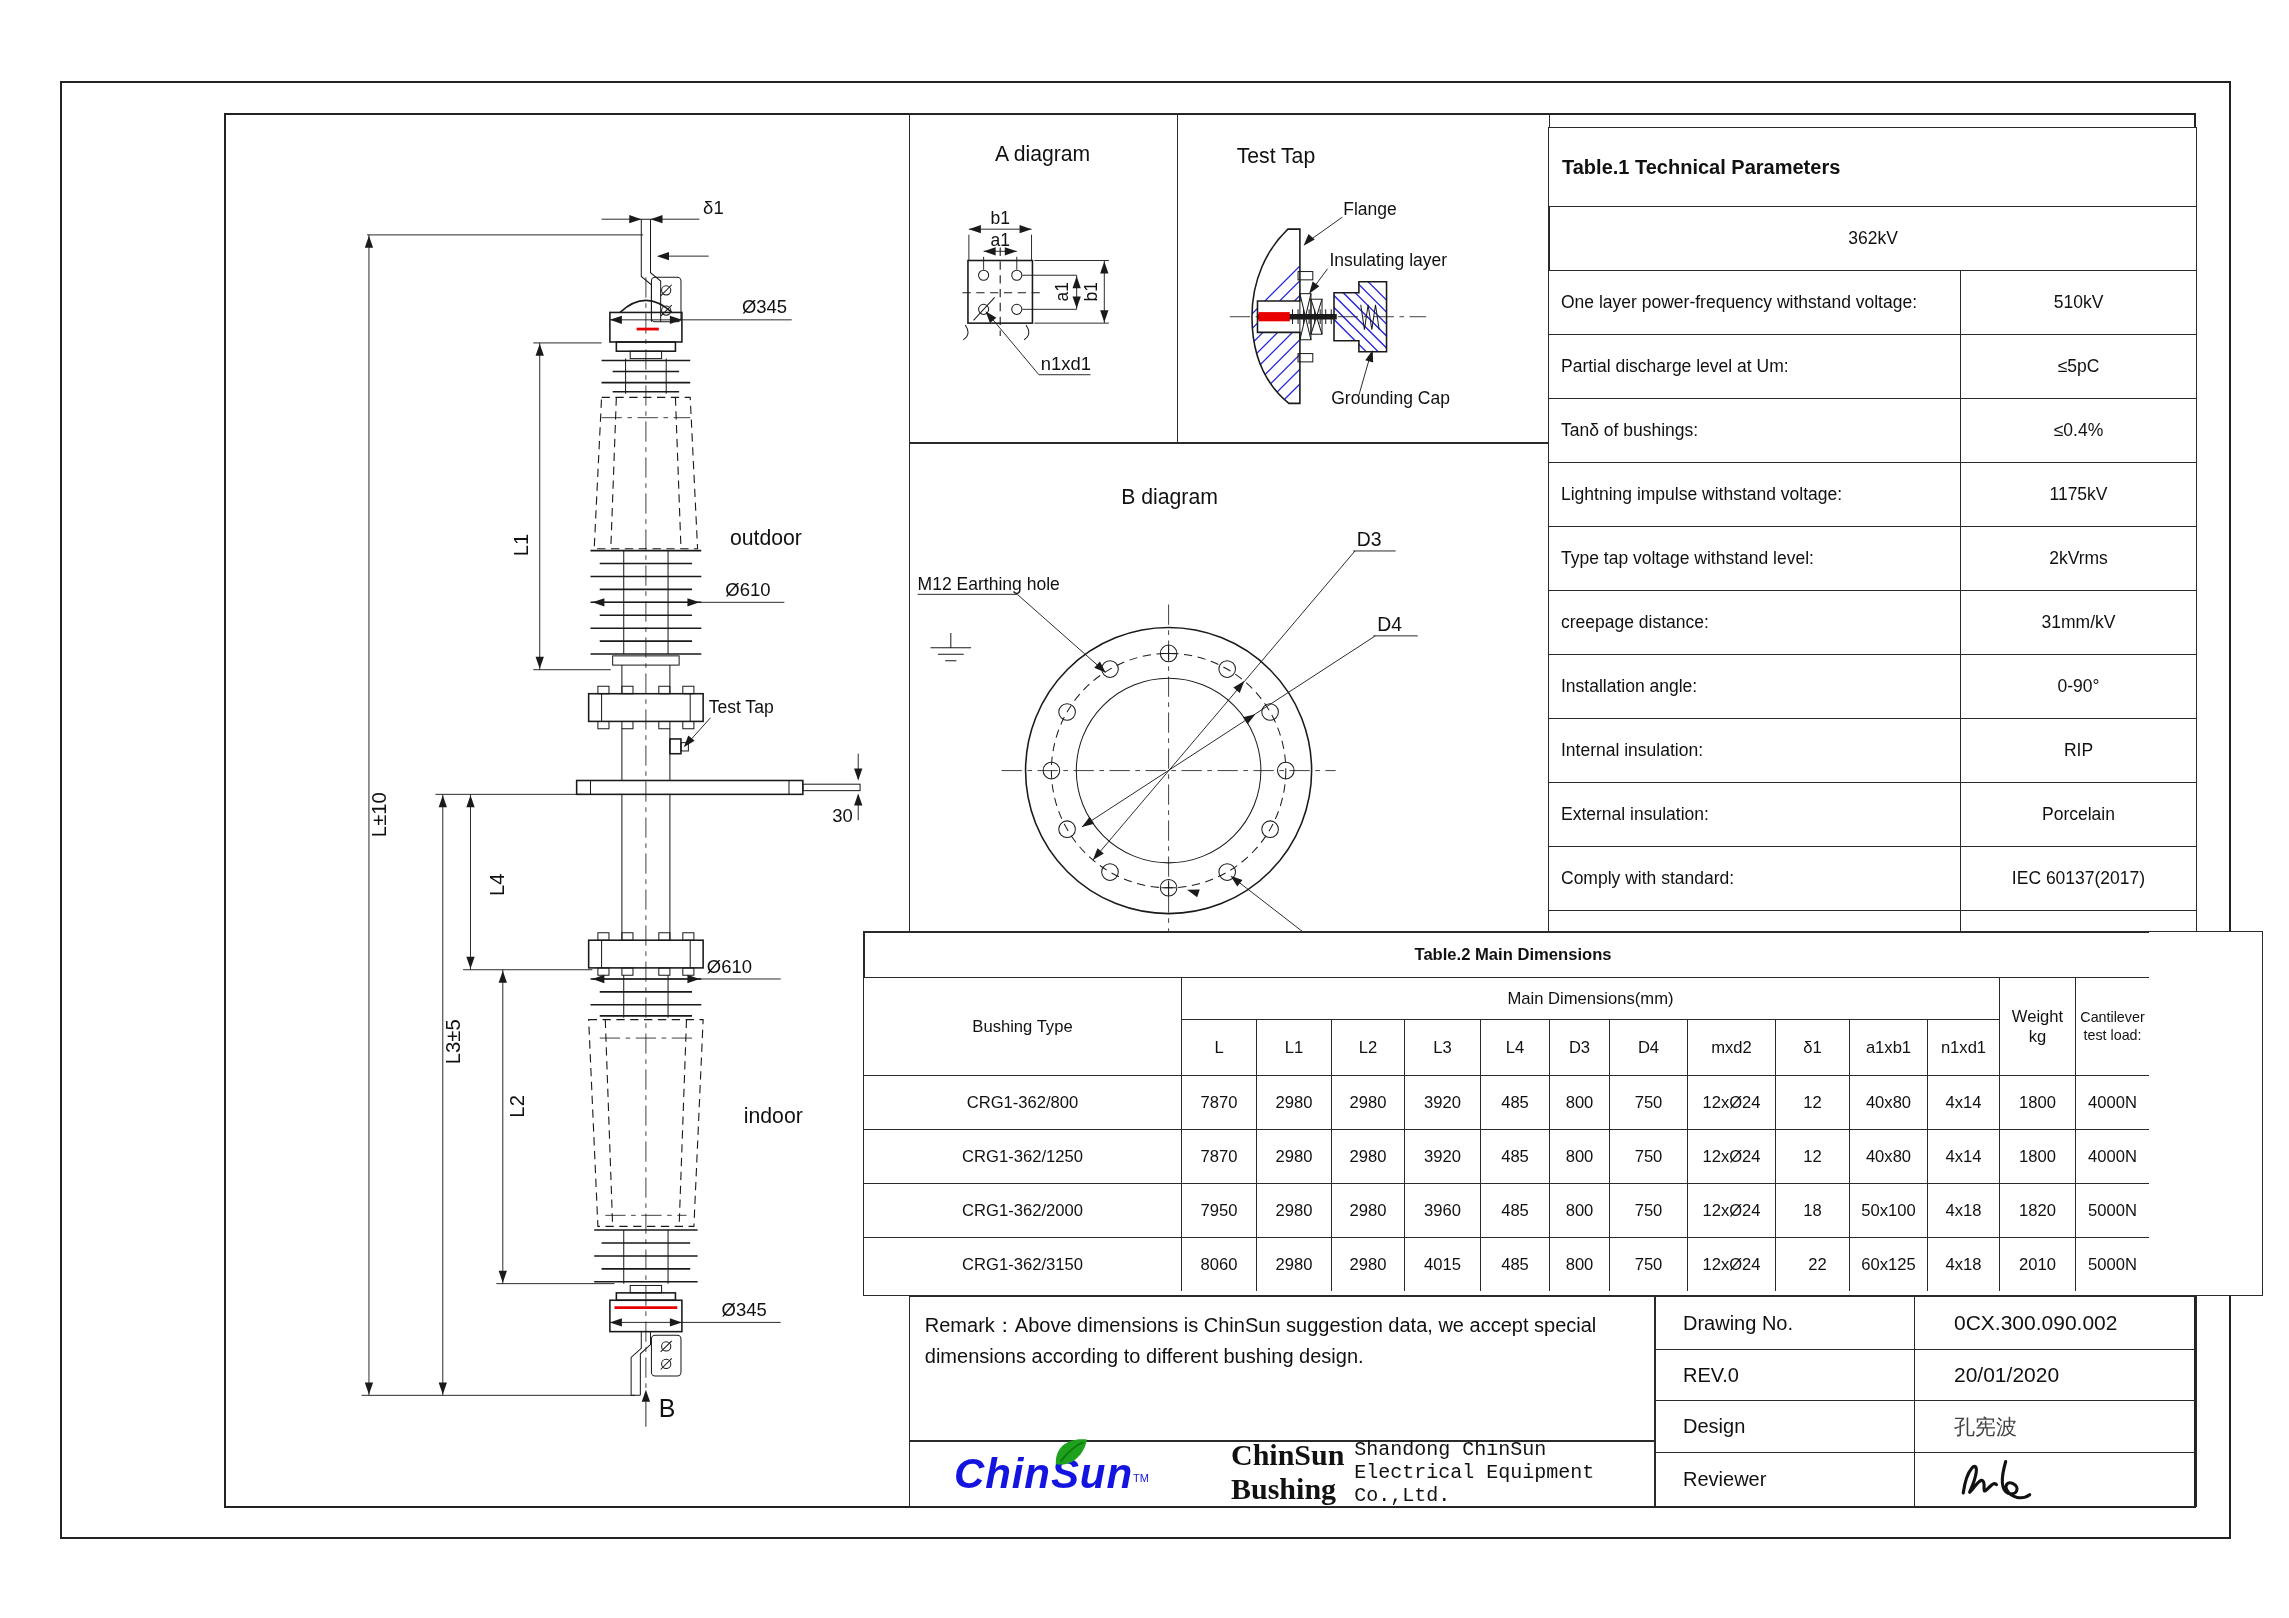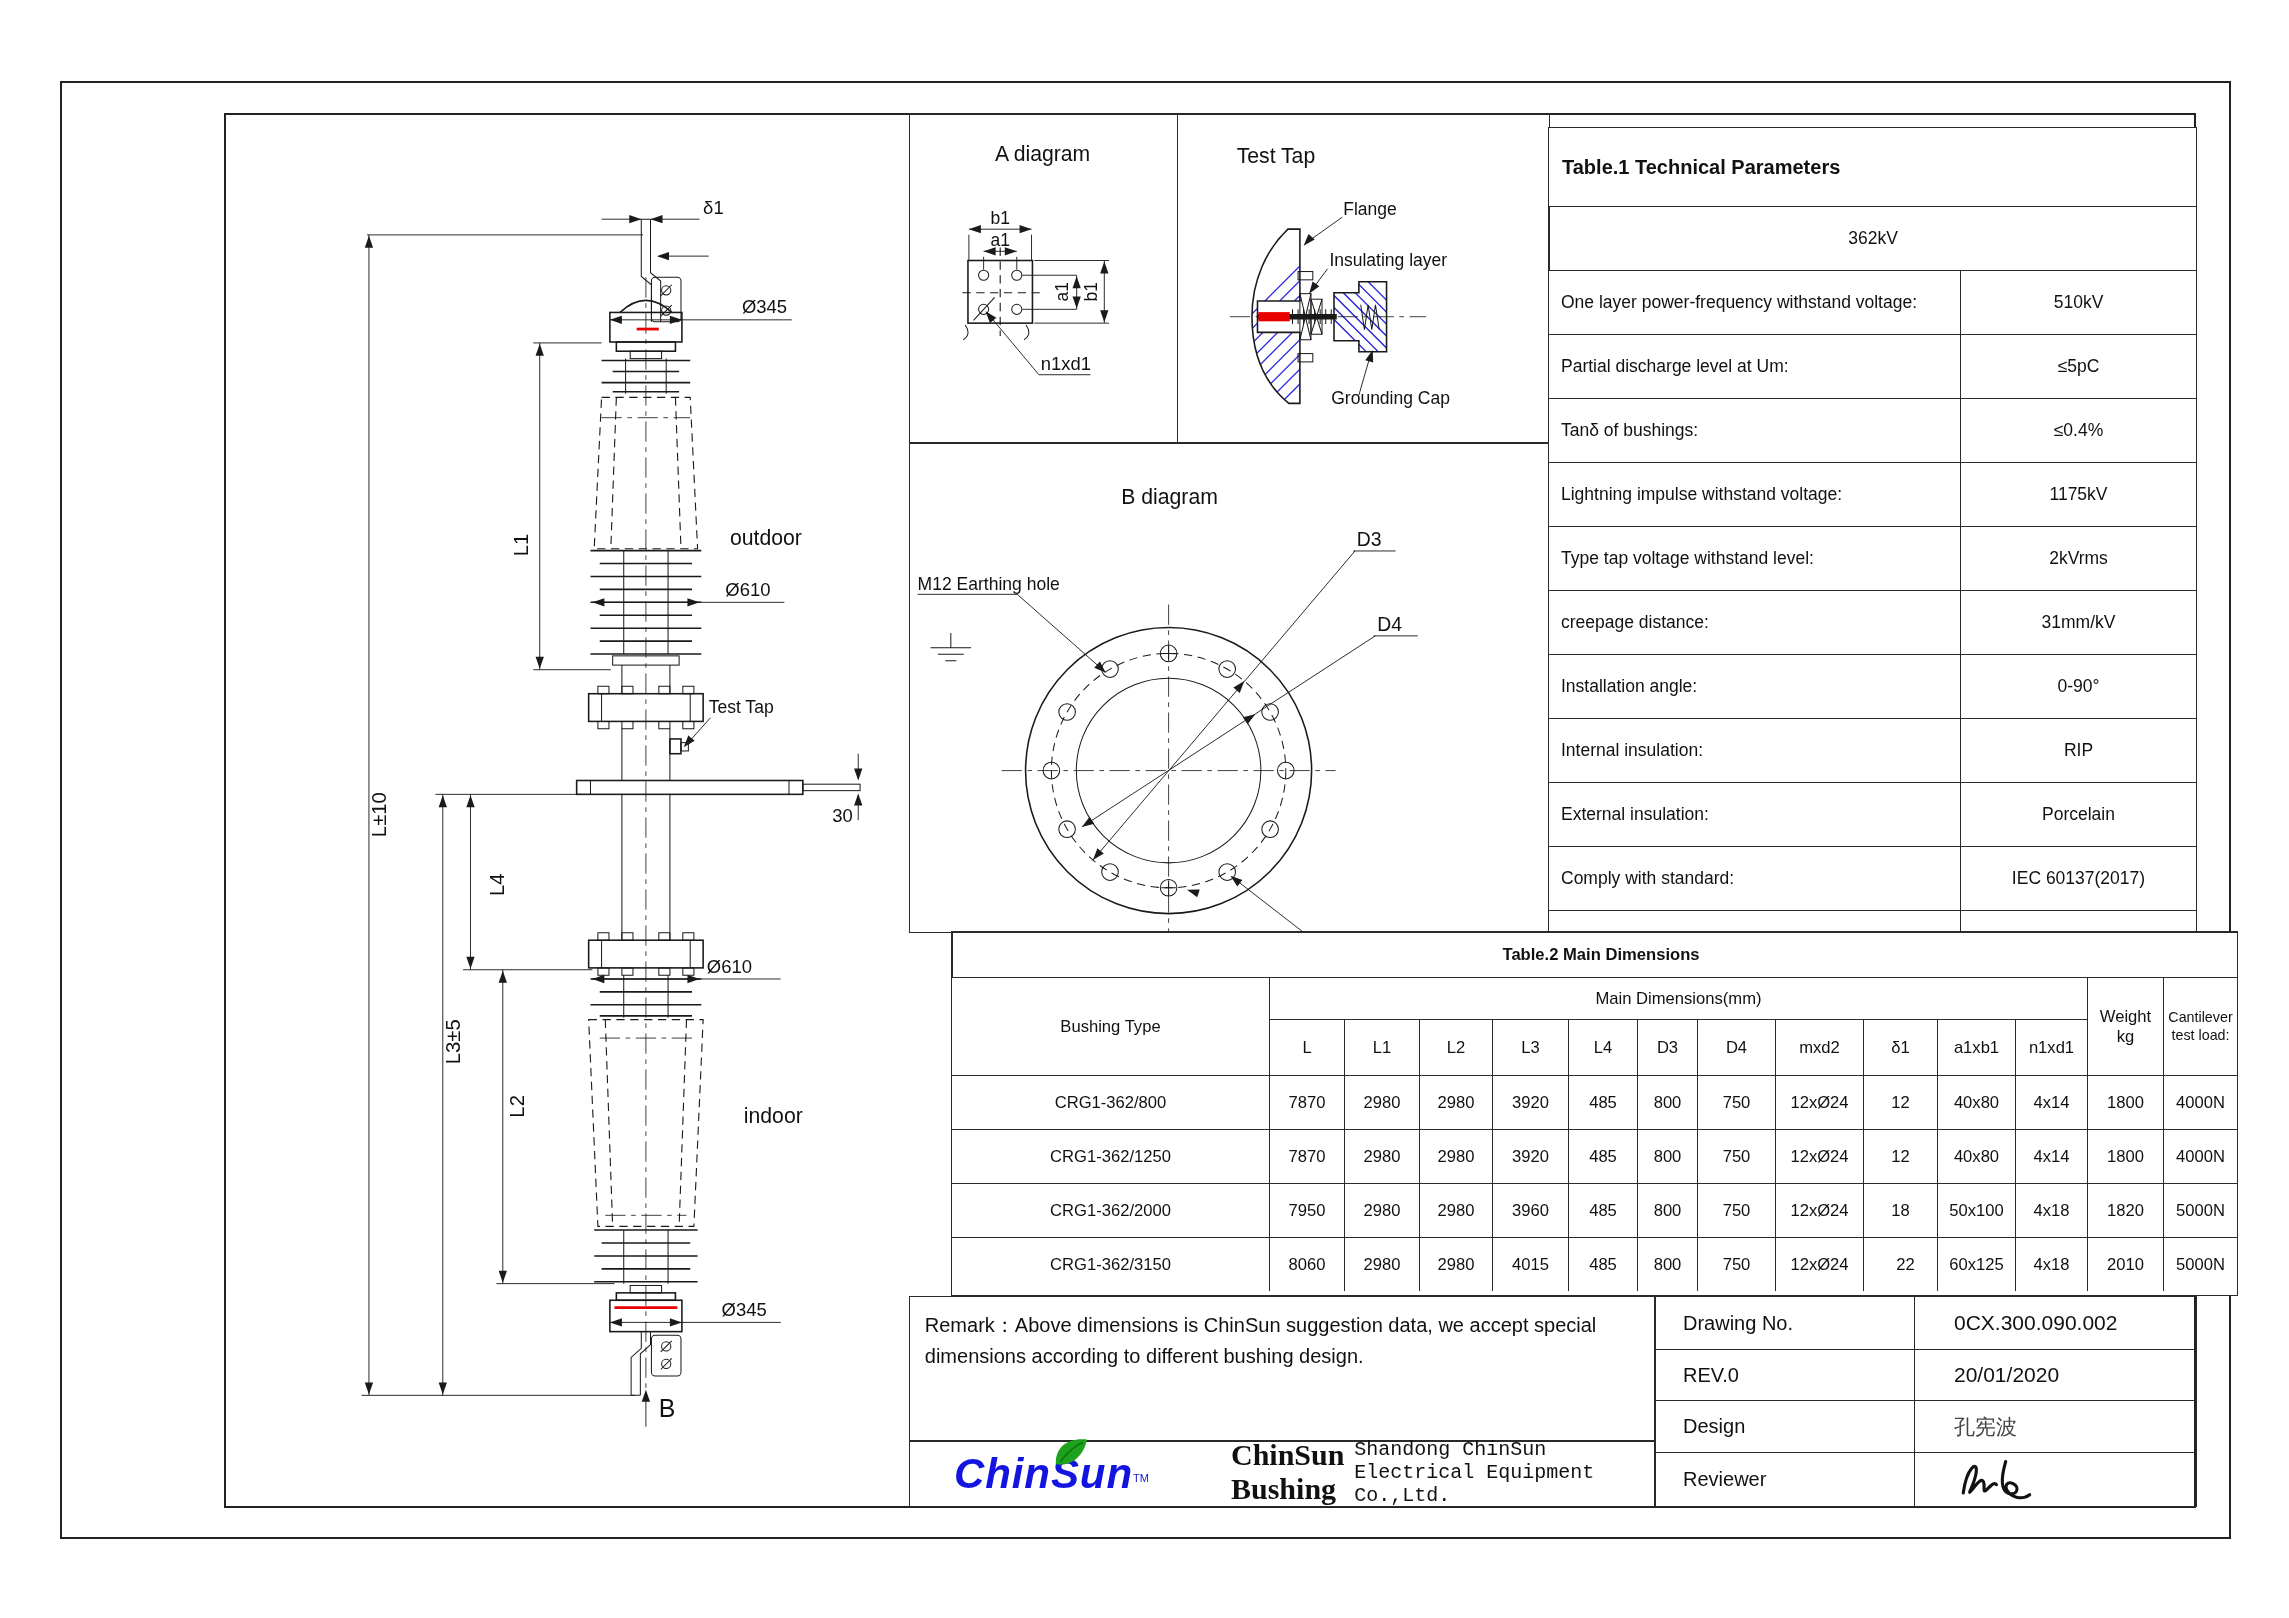--- a/index.html
+++ b/index.html
@@ -462,21 +462,21 @@
     <div class="t1-row">
         <div class="t1-label">Comply with standard:</div>
         <div class="t1-val">IEC 60137(2017)</div>
       </div>
     <div class="t1-row t1-empty">
         <div class="t1-label"></div>
         <div class="t1-val"></div>
       </div>
   </div>
 
-  <div class="abs cell t2" style="left:951px;top:931px;width:1287px;height:365px;">
+  <div class="abs cell t2" style="left:863px;top:931px;width:1400px;height:365px;">
     <div class="c t2-title">Table.2 Main Dimensions</div>
     <div class="c nol" style="grid-row:2/4;grid-column:1;">Bushing Type</div>
     <div class="c" style="grid-row:2;grid-column:2/13;">Main Dimensions(mm)</div>
     <div class="c" style="grid-row:2/4;grid-column:13;flex-direction:column;line-height:1.2;">
       <span>Weight</span>
       <span>kg</span>
     </div>
     <div class="c small" style="grid-row:2/4;grid-column:14;padding:0 3.7px;">Cantilever test load:</div>
 
     <div class="c" style="grid-row:3;grid-column:2;">L</div>

